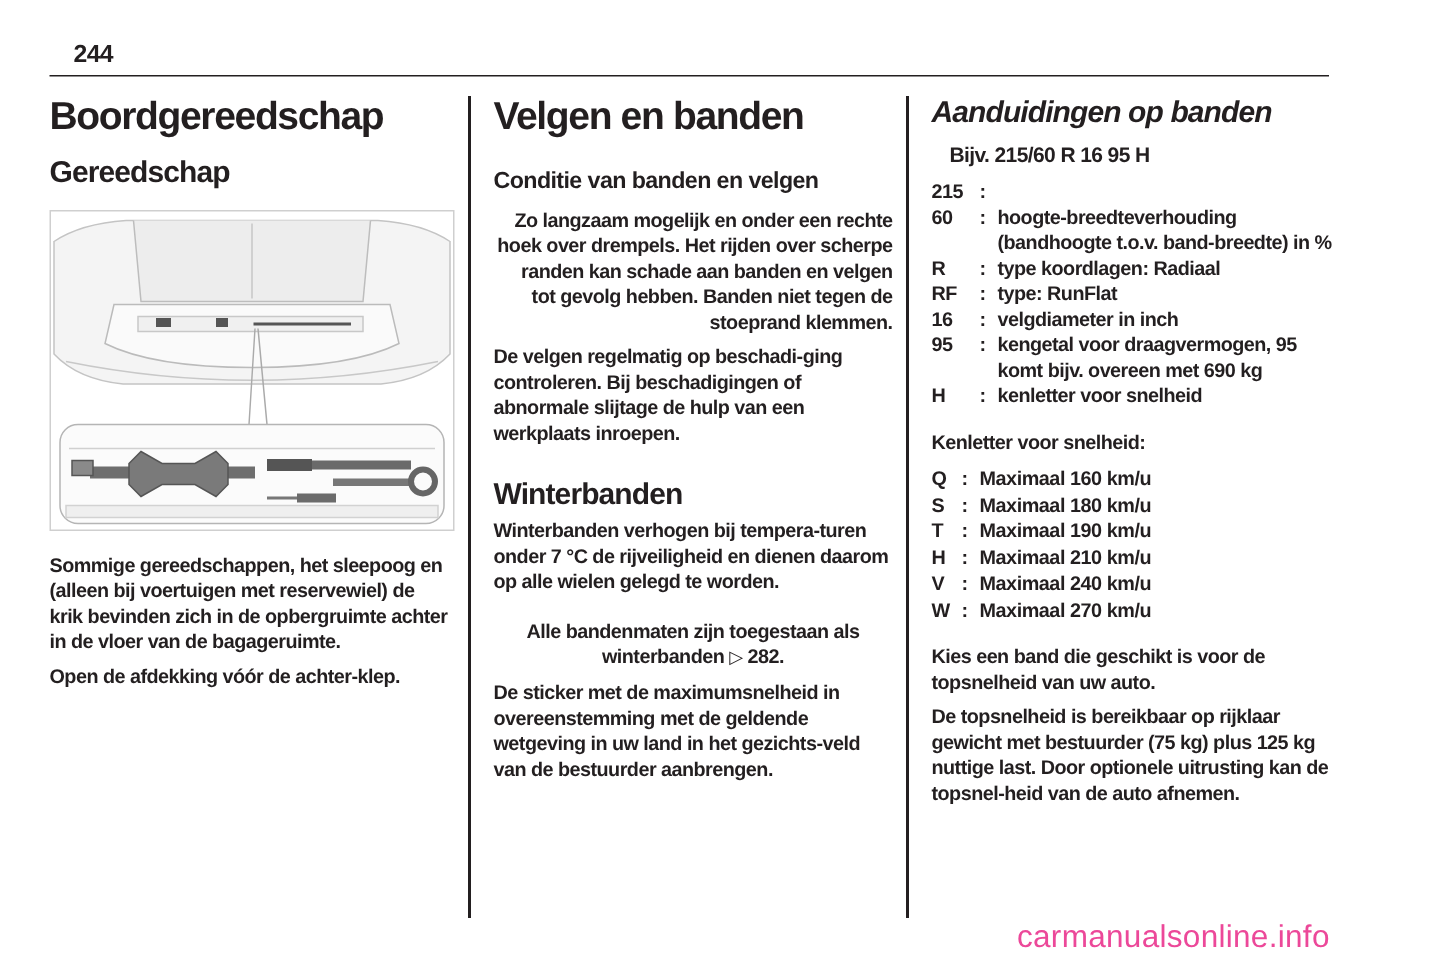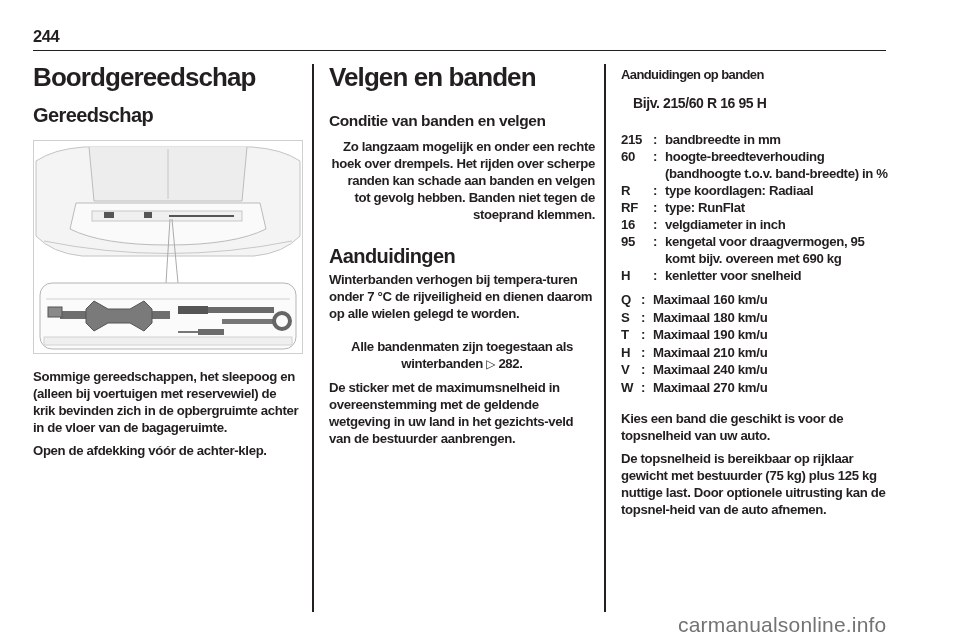--- a/index.html
+++ b/index.html
@@ -6,21 +6,21 @@
   body {
     width: 960px; height: 642px; position: relative; overflow: hidden;
     background: #ffffff; color: #231f20;
     font-family: "Liberation Sans", "DejaVu Sans", sans-serif;
   }
   .header {
     position: absolute; left: 33px; top: 26px; width: 853px; height: 24px;
     border-bottom: 1.5px solid #231f20;
     font-weight: bold; font-size: 16.5px; letter-spacing: -0.4px;
   }
-  .header .pg { position: absolute; left: 0; top: 1px; }
+  .header .pg { position: absolute; left: 16px; top: 1px; }
   .header .ttl { position: absolute; left: 81px; top: 1px; }
   .col { position: absolute; top: 62px; }
   .col1 { left: 33px; width: 268px; }
   .col2 { left: 329px; width: 266px; }
   .col3 { left: 621px; width: 268px; }
   .vline { position: absolute; top: 64px; width: 2px; background: #231f20; }
   .vl1 { left: 312px; height: 548px; }
   .vl2 { left: 604px; height: 548px; }
   h1 { margin: 0; font-size: 26px; line-height: 30px; letter-spacing: -0.9px; font-weight: bold; }
   h2 { margin: 0; font-size: 20px; line-height: 26px; letter-spacing: -0.6px; font-weight: bold; }
@@ -32,21 +32,21 @@
   }
   .legend-row { display: flex; font-size: 13.2px; line-height: 17px; font-weight: bold; letter-spacing: -0.35px; }
   .legend-row .k { width: 32px; flex: none; }
   .legend-row .c { width: 12px; flex: none; }
   .legend-row .v { flex: 1; }
   .speed-row { display: flex; font-size: 13.2px; line-height: 17.5px; font-weight: bold; letter-spacing: -0.3px; }
   .speed-row .k { width: 20px; flex: none; }
   .speed-row .c { width: 12px; flex: none; }
   .ref-arrow { display: inline-block; font-size: 12px; }
   .watermark {
-    position: absolute; left: 678px; top: 613px; color: #737373;
+    position: absolute; left: 678px; top: 613px; color: #ec4899;
     font-size: 21px; letter-spacing: 0.2px; font-family: "Liberation Sans", sans-serif;
   }
 </style>
 </head>
 <body>
 
 <div class="header">
   <span class="pg">244</span>
 </div>
 
@@ -91,34 +91,34 @@
     </svg>
   </div>
   <p style="margin-top:14px;">Sommige gereedschappen, het sleepoog en (alleen bij voertuigen met reservewiel) de krik bevinden zich in de opbergruimte achter in de vloer van de bagageruimte.</p>
   <p style="margin-top:6px;">Open de afdekking vóór de achter-klep.</p>
 </div>
 
 <div class="col col2">
   <h1>Velgen en banden</h1>
   <h3 style="margin-top:18px;">Conditie van banden en velgen</h3>
   <p style="margin-top:6px;text-align:right;">Zo langzaam mogelijk en onder een rechte hoek over drempels. Het rijden over scherpe randen kan schade aan banden en velgen tot gevolg hebben. Banden niet tegen de stoeprand klemmen.</p>
-  <h2 style="margin-top:20px;">Aanduidingen</h2>
+  <p style="margin-top:6px;">De velgen regelmatig op beschadi-ging controleren. Bij beschadigingen of abnormale slijtage de hulp van een werkplaats inroepen.</p>
+  <h2 style="margin-top:20px;">Winterbanden</h2>
   <p style="margin-top:2px;">Winterbanden verhogen bij tempera-turen onder 7 °C de rijveiligheid en dienen daarom op alle wielen gelegd te worden.</p>
   <p style="margin-top:16px;text-align:center;"><span>Alle bandenmaten zijn toegestaan als winterbanden</span> <span class="ref-arrow">▷</span> <span>282.</span></p>
   <p style="margin-top:6px;">De sticker met de maximumsnelheid in overeenstemming met de geldende wetgeving in uw land in het gezichts-veld van de bestuurder aanbrengen.</p>
 </div>
 
 <div class="col col3">
-  <h2 style="font-size:13px;">Aanduidingen op banden</h2>
+  <h2 style="font-size:20px;font-style:italic;">Aanduidingen op banden</h2>
   <h3 style="margin-top:4px;font-size:14px;padding-left:12px;">Bijv. 215/60 R 16 95 H</h3>
-  <div style="margin-top:17px;">
+  <div style="margin-top:5px;">
     <div class="legend-row">
         <span class="k">215</span>
         <span class="c">:</span>
-        <span class="v">bandbreedte in mm</span>
       </div>
     <div class="legend-row">
         <span class="k">60</span>
         <span class="c">:</span>
         <span class="v">hoogte-breedteverhouding (bandhoogte t.o.v. band-breedte) in %</span>
       </div>
     <div class="legend-row">
         <span class="k">R</span>
         <span class="c">:</span>
         <span class="v">type koordlagen: Radiaal</span>
@@ -137,20 +137,21 @@
         <span class="k">95</span>
         <span class="c">:</span>
         <span class="v">kengetal voor draagvermogen, 95 komt bijv. overeen met 690 kg</span>
       </div>
     <div class="legend-row">
         <span class="k">H</span>
         <span class="c">:</span>
         <span class="v">kenletter voor snelheid</span>
       </div>
   </div>
+  <p style="margin-top:14px;">Kenletter voor snelheid:</p>
   <div style="margin-top:7px;">
     <div class="speed-row">
         <span class="k">Q</span>
         <span class="c">:</span>
         <span>Maximaal 160 km/u</span>
       </div>
     <div class="speed-row">
         <span class="k">S</span>
         <span class="c">:</span>
         <span>Maximaal 180 km/u</span>

